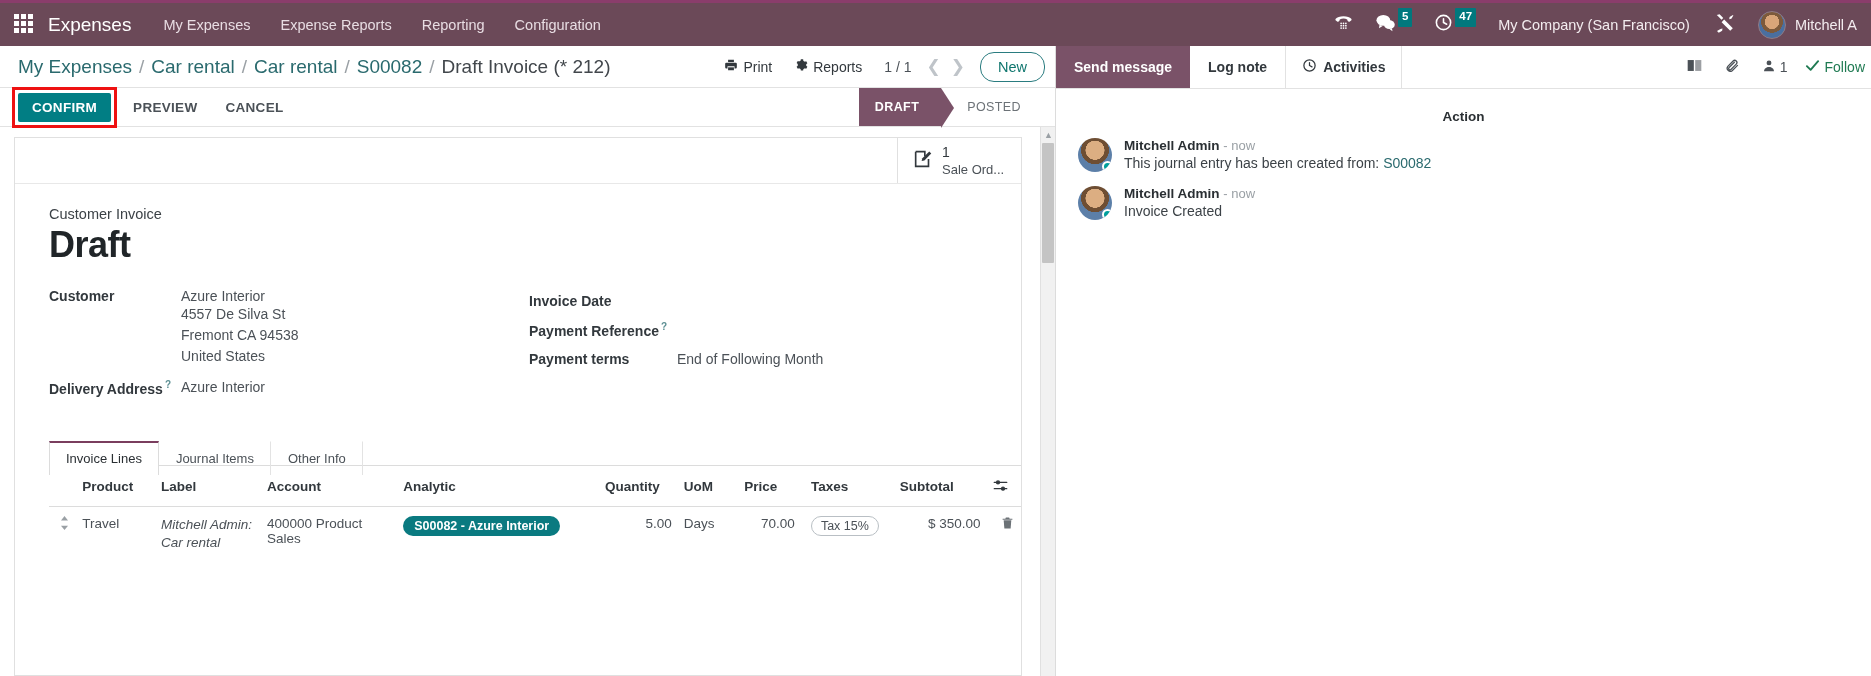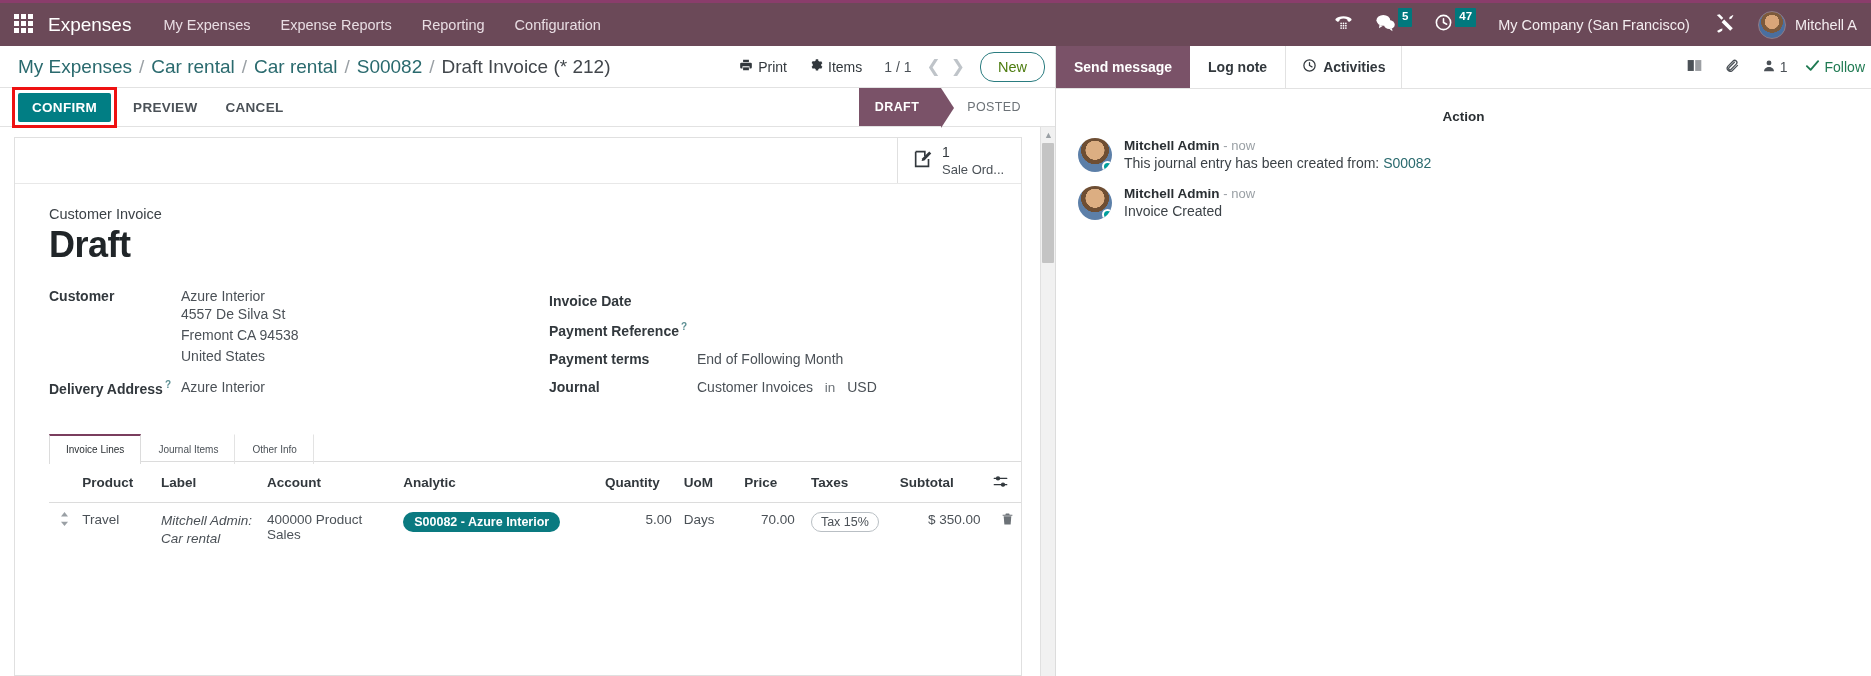--- a/index.html
+++ b/index.html
@@ -132,21 +132,21 @@
     font-size: 14px; color: #32383d;
     margin-right: 22px; cursor: pointer; white-space: nowrap;
   }
   .pager { font-size: 14px; color: #4b5157; margin-right: 10px; white-space: nowrap; }
   .pager-arrow {
     color: #bfc4c9; font-size: 17px; padding: 0 5px; cursor: pointer;
     line-height: 1;
   }
   .btn-new {
     border: 1px solid #2a7c80;
-    color: #4d7c0f;
+    color: #0f766e;
     background: #fff;
     font-size: 14.5px;
     padding: 6px 17px;
     margin-left: 10px;
     cursor: pointer;
     border-radius: 14px;
   }
 
   
   .action-bar {
@@ -223,45 +223,45 @@
     cursor: pointer;
   }
   .stat-btn-text { line-height: 1.05; }
   .stat-btn-val { font-size: 14px; color: #32383d; font-weight: 500; }
   .stat-btn-lbl { font-size: 13px; color: #4b5157; }
 
   .sheet-inner { padding: 22px 34px 0 34px; }
   .doc-type { font-size: 14.5px; color: #3c4247; margin-bottom: 2px; }
   .doc-title { font-size: 36px; font-weight: bold; color: #202528; letter-spacing: -.5px; margin-bottom: 22px; }
 
-  .fields { display: flex; gap: 20px; }
+  .fields { display: flex; }
   .col-left { width: 480px; }
   .col-right { flex: 1; padding-top: 5px; }
   .field-row { display: flex; margin-bottom: 12px; }
   .field-label {
     font-size: 14px; font-weight: bold; color: #32383d;
     width: 132px; flex: 0 0 132px; white-space: nowrap;
   }
   .field-label.wide { width: 148px; flex: 0 0 148px; }
   .field-value { font-size: 14px; color: #4b5157; }
   .addr-line { font-size: 14px; color: #4b5157; line-height: 21px; }
   .help-q { color: #5c8f93; font-size: 10px; vertical-align: super; margin-left: 2px; cursor: pointer; }
   .inline-sep { color: #6c7277; font-size: 13.5px; margin: 0 8px; }
 
   
   .notebook { margin-top: 22px; padding: 0 0 0 34px; }
   .tabs { display: flex; border-bottom: 1px solid #dcdcdc; }
   .tab {
-    font-size: 10px; color: #4b5157;
+    font-size: 13px; color: #4b5157;
     padding: 9px 16px 9px 16px;
     border: 1px solid transparent;
     border-bottom: none;
     cursor: pointer;
     position: relative;
-    top: 3px;
+    top: 10px;
     background: transparent;
   }
   .tab.active {
     color: #2a2f33;
     border-color: #dcdcdc;
     border-top: 2px solid #7a3d5e;
     background: #fff;
     padding-top: 8px;
   }
   .tab-sep { border-right: 1px solid #e3e3e3; }
@@ -484,21 +484,21 @@
             </svg>
           </span>
           <span>Print</span>
         </div>
         <div class="cp-btn">
           <span>
             <svg width="14" height="14" viewBox="0 0 24 24" fill="#32383d">
               <path d="M12 8.4a3.6 3.6 0 100 7.2 3.6 3.6 0 000-7.2zm9 3.6a9 9 0 00-.12-1.4l2.05-1.6-2-3.46-2.43.98a9 9 0 00-2.42-1.4L15.7 2h-4l-.38 2.62a9 9 0 00-2.42 1.4L6.47 5.04l-2 3.46 2.05 1.6A9 9 0 006.4 12a9 9 0 00.12 1.4l-2.05 1.6 2 3.46 2.43-.98a9 9 0 002.42 1.4l.38 2.62h4l.38-2.62a9 9 0 002.42-1.4l2.43.98 2-3.46-2.05-1.6c.08-.46.12-.93.12-1.4z"></path>
             </svg>
           </span>
-          <span>Items</span>
+          <span>Reports</span>
         </div>
         <span class="pager">1 / 1</span>
         <span class="pager-arrow">❮</span>
         <span class="pager-arrow">❯</span>
         <button class="btn-new">New</button>
       </div>
     </div>
 
     <div class="action-bar">
       <span class="confirm-highlight">
@@ -562,28 +562,20 @@
                 </div>
                 <div class="field-row">
                   <div class="field-label wide">
                     <span>Payment Reference</span><span class="help-q">?</span>
                   </div>
                   <div class="field-value"></div>
                 </div>
                 <div class="field-row">
                   <div class="field-label wide">Payment terms</div>
                   <div class="field-value">End of Following Month</div>
-                </div>
-                <div class="field-row">
-                  <div class="field-label wide">Journal</div>
-                  <div class="field-value">
-                    <span>Customer Invoices</span>
-                    <span class="inline-sep">in</span>
-                    <span>USD</span>
-                  </div>
                 </div>
               </div>
             </div>
           </div>
 
           <div class="notebook">
             <div class="tabs">
               <div class="tab active">Invoice Lines</div>
               <div class="tab tab-sep">Journal Items</div>
               <div class="tab tab-sep">Other Info</div>

